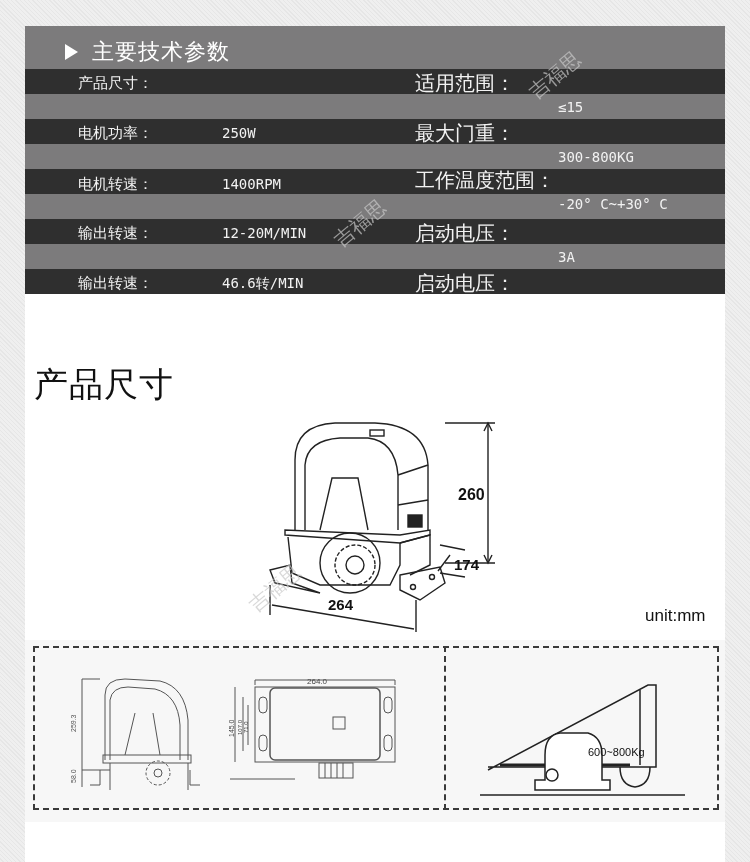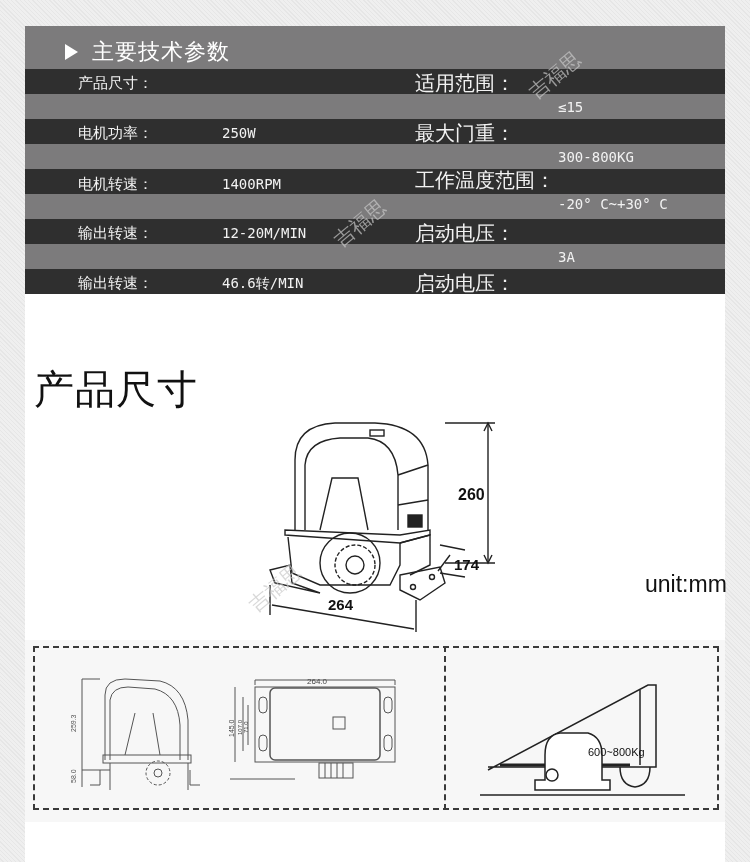--- a/index.html
+++ b/index.html
@@ -31,25 +31,25 @@
   .spec-row .l1 { left: 53px; font-family: "DejaVu Sans", sans-serif; font-size: 15px; }
   .spec-row .v1 { left: 197px; }
   .spec-row .l2 { left: 390px; font-family: "DejaVu Sans", sans-serif; font-size: 20px; }
   .spec-row .v2 { left: 533px; margin-top: 24px; }
 
   .white-area {
     position: absolute; left: 25px; top: 294px; width: 700px; height: 568px;
     background: #ffffff;
   }
   .section-title {
-    position: absolute; left: 34px; top: 362px; font-size: 40px; color: #111;
+    position: absolute; left: 34px; top: 362px; font-size: 34px; color: #111;
     font-family: "DejaVu Sans", sans-serif; letter-spacing: 1px;
   }
   .unit-label {
-    position: absolute; left: 645px; top: 571px; font-size: 23px; color: #111;
+    position: absolute; left: 645px; top: 606px; font-size: 17px; color: #111;
     font-family: "Liberation Sans", sans-serif;
   }
   .dim-box {
     position: absolute; left: 25px; top: 640px; width: 700px; height: 182px;
     background: #f7f7f7;
   }
   .dashed {
     position: absolute; left: 33px; top: 646px; width: 686px; height: 164px;
     border: 2px dashed #3a3a3a; box-sizing: border-box;
   }

